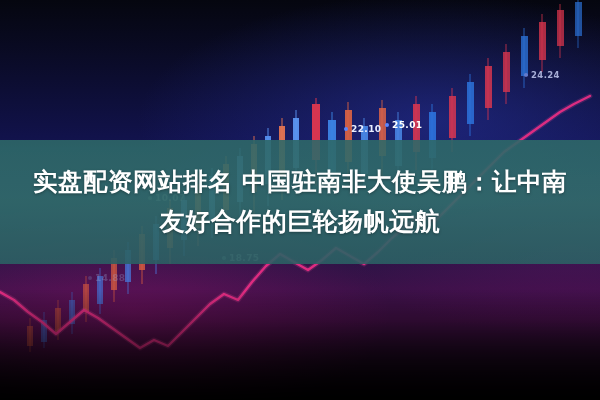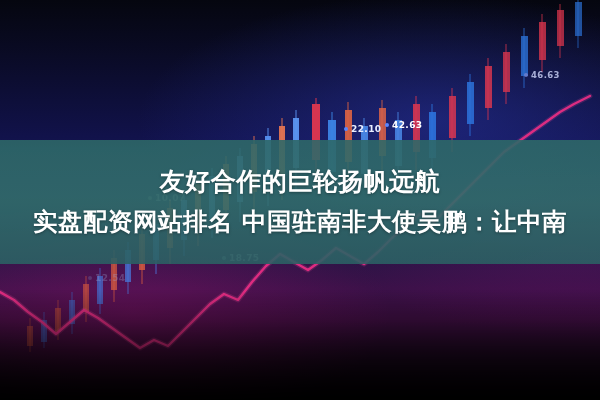--- a/index.html
+++ b/index.html
@@ -221,35 +221,35 @@
               420,214 434,222 448,208 462,194 476,180 490,166 504,152 518,142 532,132 546,122
               560,112 574,104 590,96" fill="none" stroke="#ff4fa0" stroke-width="5" stroke-linejoin="round" stroke-linecap="round" opacity=".18"></polyline>
   </svg>
 
   <div class="bottom-fade"></div>
 
   <div class="price-label pl-2210">
     <span class="dot"></span><span class="txt">22.10</span>
   </div>
   <div class="price-label pl-2501">
-    <span class="dot"></span><span class="txt">42.63</span>
+    <span class="dot"></span><span class="txt">25.01</span>
   </div>
   <div class="price-label pl-2975">
-    <span class="dot"></span><span class="txt">46.63</span>
+    <span class="dot"></span><span class="txt">24.24</span>
   </div>
   <div class="price-label pl-1007">
     <span class="dot"></span><span class="txt">10.07</span>
   </div>
   <div class="price-label pl-1875">
     <span class="dot"></span><span class="txt">18.75</span>
   </div>
   <div class="price-label pl-1128">
-    <span class="dot"></span><span class="txt">12.54</span>
+    <span class="dot"></span><span class="txt">14.88</span>
   </div>
 
   <div class="teal-band"></div>
 
   <div class="headline">
+    <div class="line line-1">实盘配资网站排名 中国驻南非大使吴鹏：让中南</div>
     <div class="line line-2">友好合作的巨轮扬帆远航</div>
-    <div class="line line-1">实盘配资网站排名 中国驻南非大使吴鹏：让中南</div>
   </div>
 
 </div>
 
 </body></html>

